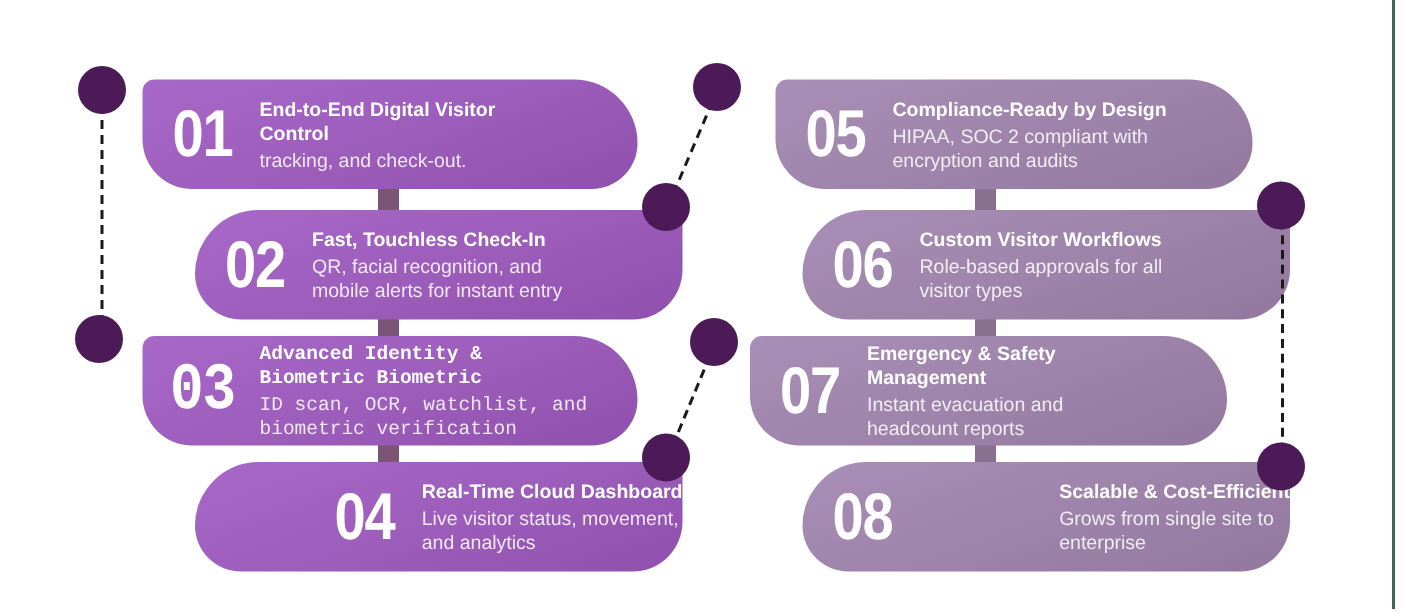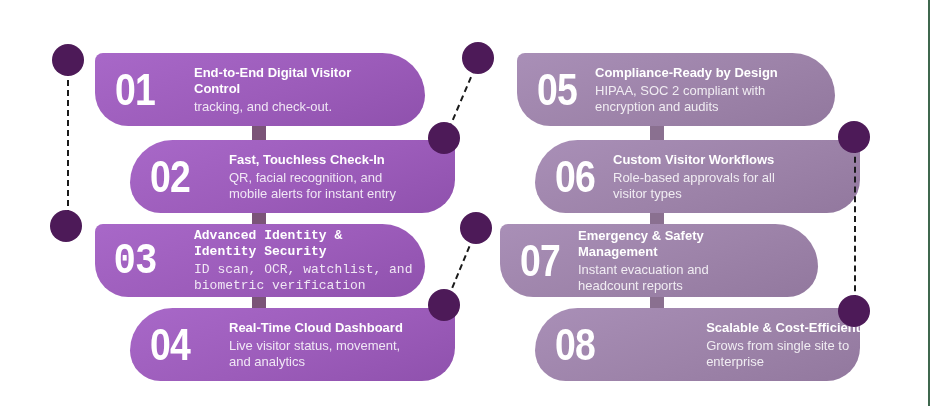--- a/index.html
+++ b/index.html
@@ -5,28 +5,28 @@
   html,body{margin:0;padding:0;background:#ffffff;}
   #canvas{
     position:relative;width:936px;height:409px;background:#ffffff;overflow:hidden;
     font-family:"Liberation Sans",sans-serif;
   }
   
   .card{
     position:absolute;height:73px;display:flex;align-items:center;
     padding-left:14px;box-sizing:border-box;z-index:2;
   }
-  .card.colL{background:linear-gradient(160deg,#a868c8 0%,#9c5cba 55%,#8f51ad 100%);gap:21px;}
+  .card.colL{background:linear-gradient(160deg,#a868c8 0%,#9c5cba 55%,#8f51ad 100%);}
   .card.colR{background:linear-gradient(160deg,#a98fb7 0%,#9d83a9 55%,#92789e 100%);}
   .card.odd{border-radius:12px 64px 46px 50px;}
   .card.even{border-radius:64px 12px 50px 46px;}
   .c1{left:95px;top:53px;width:330px;}
   .c2{left:130px;top:140px;width:325px;}
   .c3{left:95px;top:224px;width:330px;font-family:Liberation Mono, monospace;}
-  .c4{left:130px;top:308px;width:325px;}
+  .c4{left:130px;top:308px;width:325px;justify-content:flex-end;}
   .c5{left:517px;top:53px;width:318px;}
   .c6{left:535px;top:140px;width:325px;}
   .c7{left:500px;top:224px;width:318px;}
   .c8{left:535px;top:308px;width:325px;justify-content:space-between;}
   .num{
     width:52px;text-align:center;color:#ffffff;font-weight:bold;
     font-size:44px;line-height:1;transform:scaleX(.85);flex:none;
     letter-spacing:-1px;
   }
   .txt{margin-left:12px;max-width:232px;}
@@ -92,21 +92,21 @@
         <span>mobile alerts for instant entry</span>
       </div>
     </div>
   </div>
 
   <div class="card c3 odd colL">
     <div class="num">03</div>
     <div class="txt">
       <div class="title">
         <span>Advanced Identity &amp;</span>
-        <span>Identity Security</span>
+        <span>Biometric Biometric</span>
       </div>
       <div class="desc">
         <span>ID scan, OCR, watchlist, and</span>
         <span>biometric verification</span>
       </div>
     </div>
   </div>
 
   <div class="card c4 even colL">
     <div class="num">04</div>

